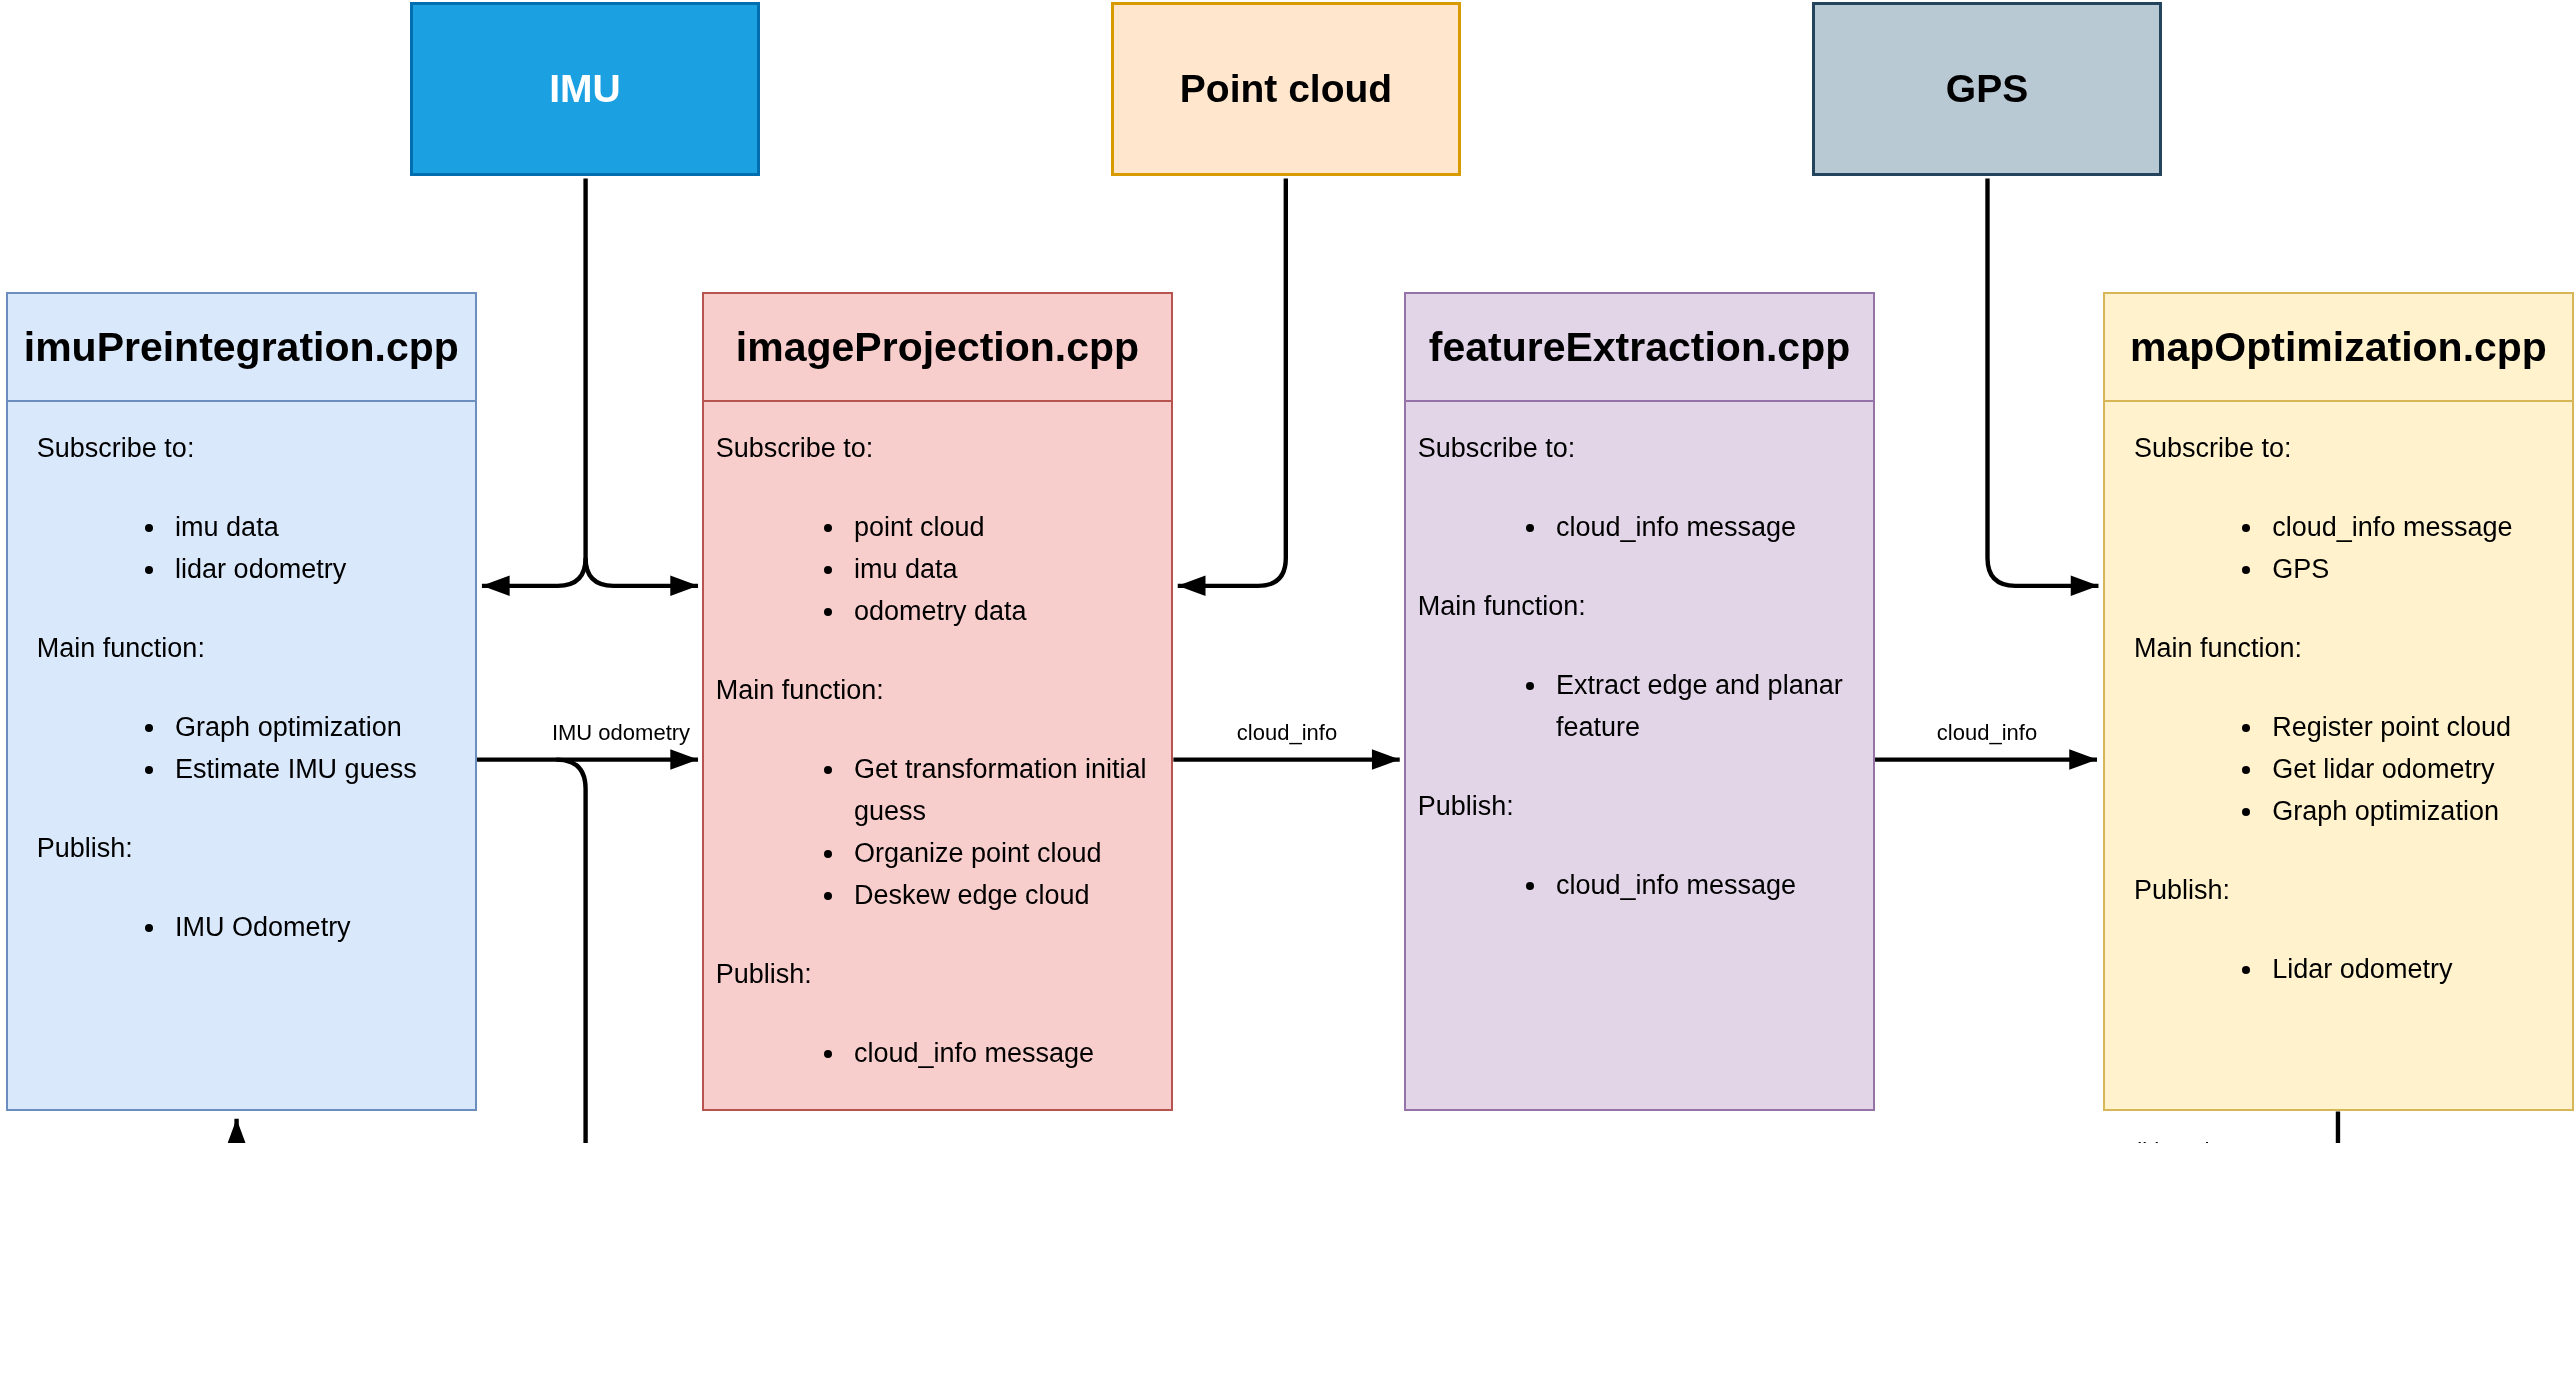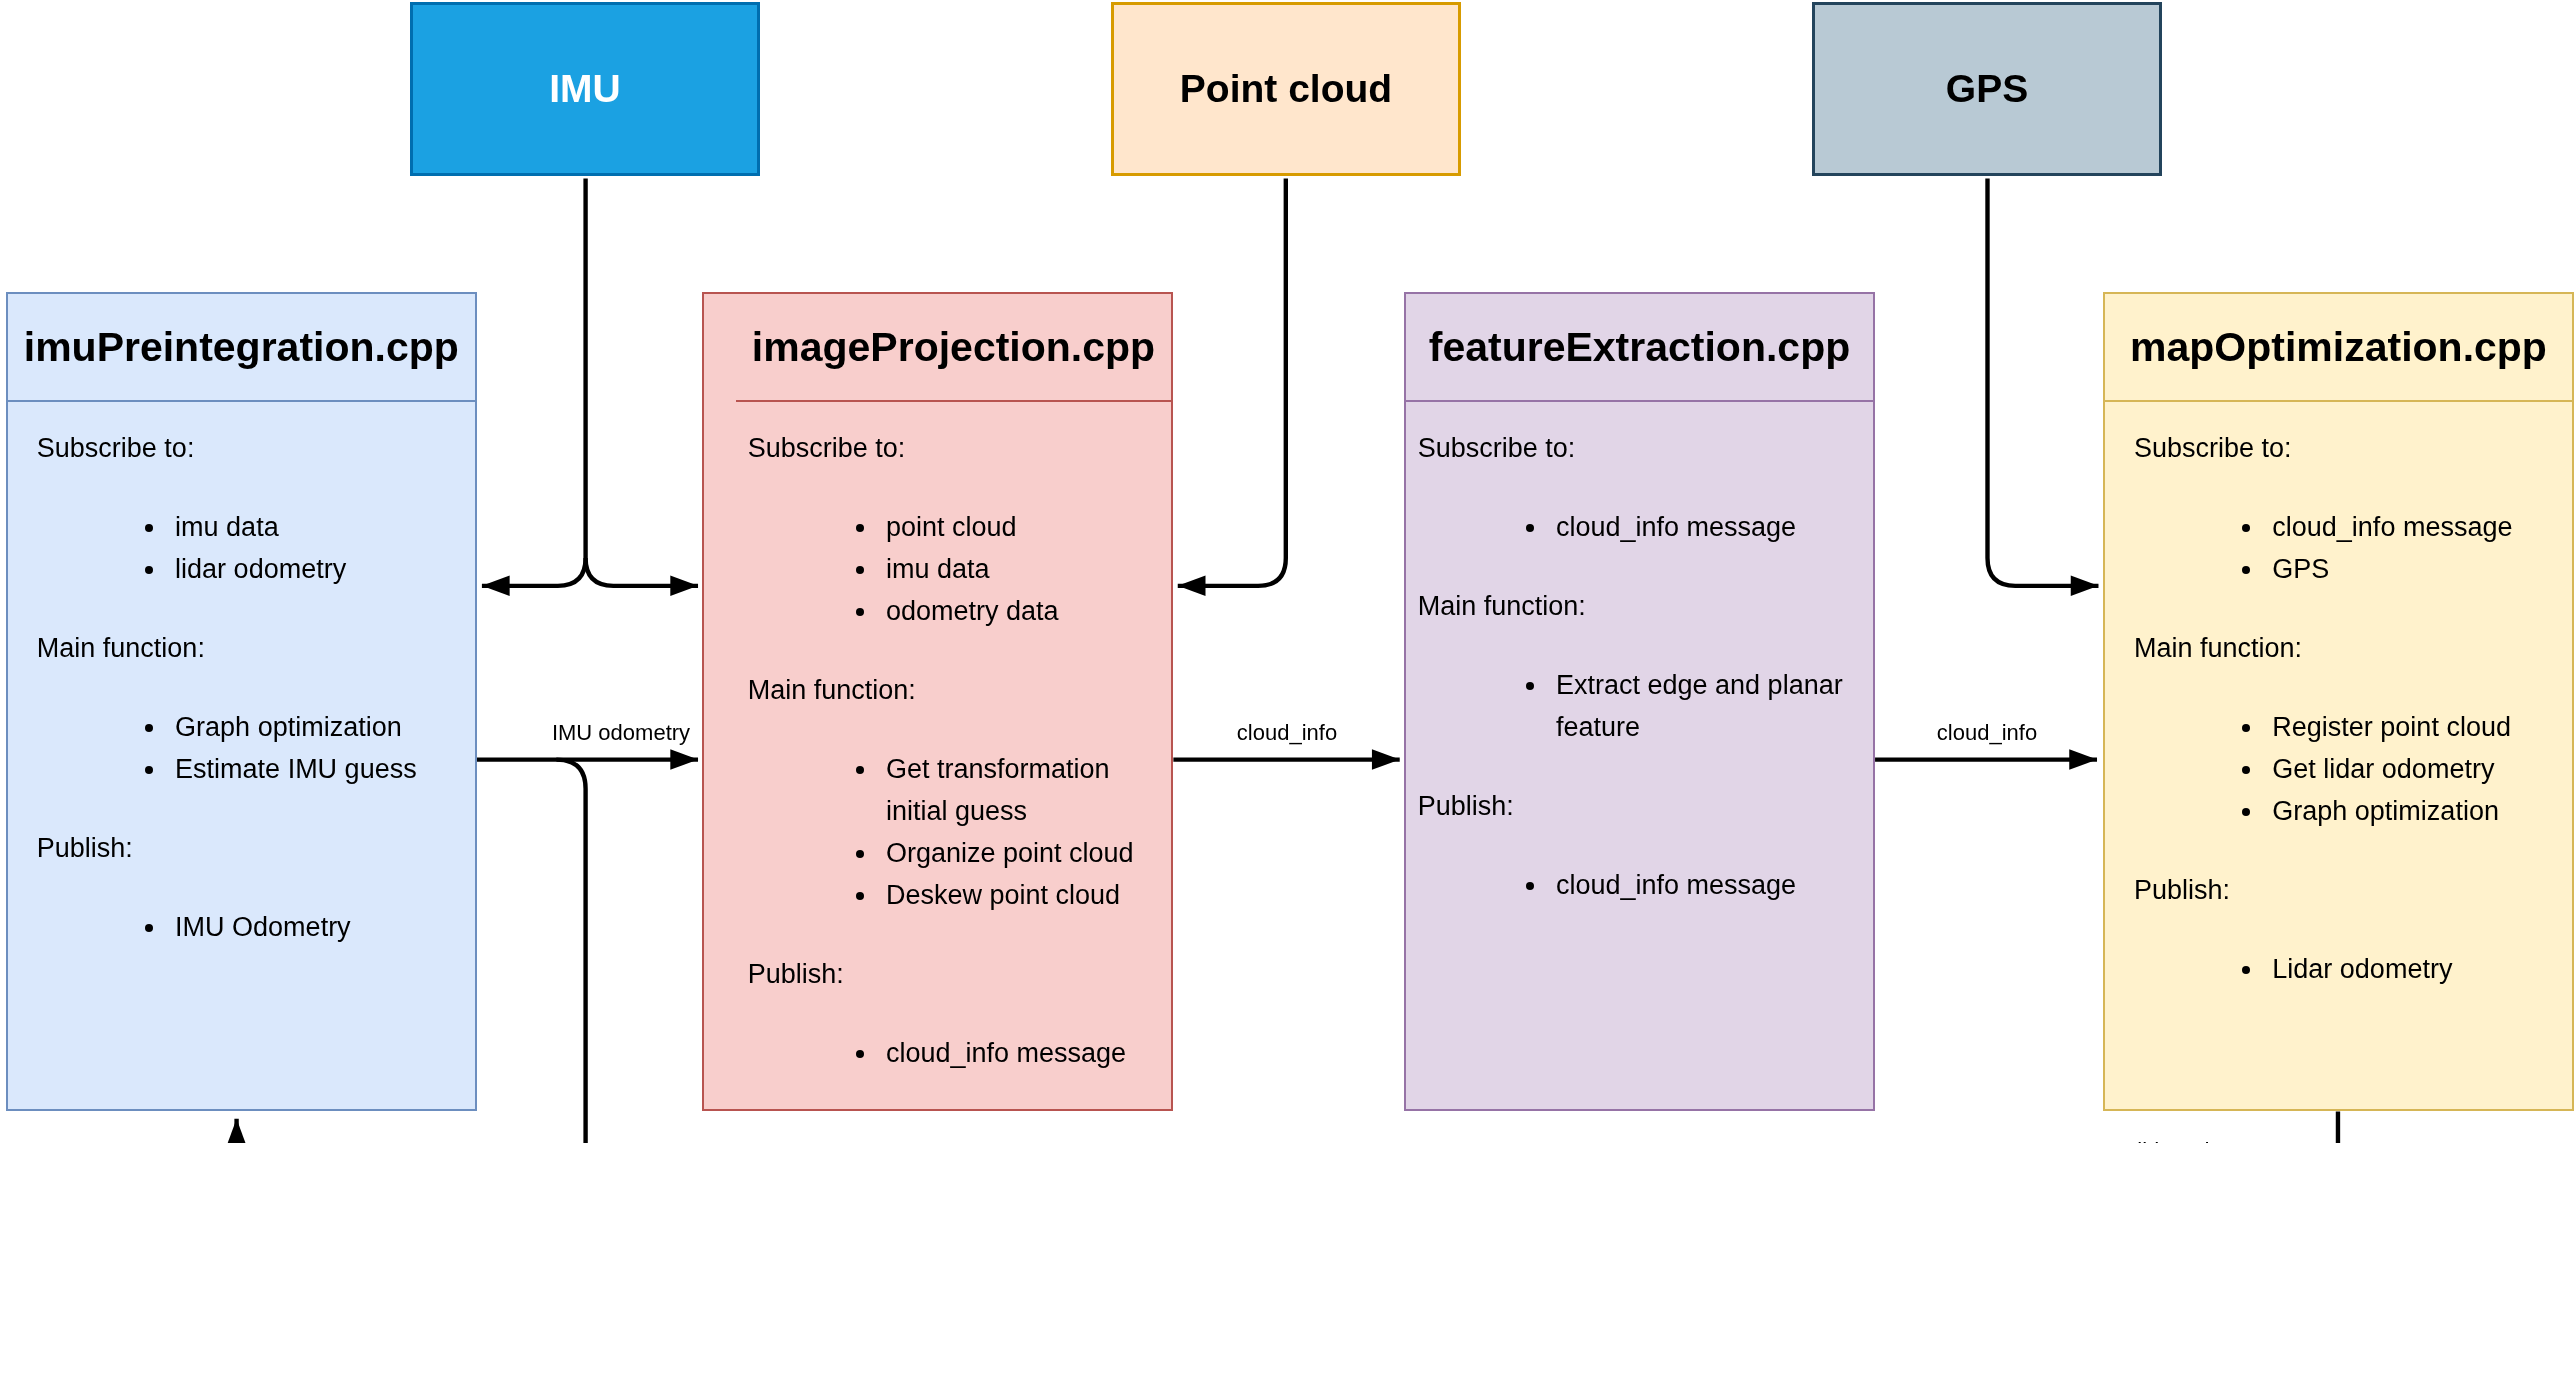--- a/index.html
+++ b/index.html
@@ -24,21 +24,21 @@
     height:106px;display:flex;align-items:center;justify-content:center;
     font-size:41px;font-weight:bold;border-bottom:2.2px solid;
   }
   .mod-body{font-size:27px;line-height:42px;padding:25px 14.6px 0 29px;}
   .mod-body.tight{padding-left:11.7px;}
   .mod-body p{margin:0;}
   .mod-body ul{margin:37px 0;padding-left:131px;}
   .mod-body li{padding-left:7.3px;}
   .m-imupre{left:5.8px;background:#DAE8FC;border-color:#6C8EBF;}
   .m-imupre .mod-header{border-color:#6C8EBF;}
-  .m-imgproj{left:702px;background:#F8CECC;border-color:#B85450;padding-left:32px;}
+  .m-imgproj{left:702px;background:#F8CECC;border-color:#B85450;}
   .m-imgproj .mod-header{border-color:#B85450;}
   .m-featext{left:1404px;background:#E1D5E7;border-color:#9673A6;}
   .m-featext .mod-header{border-color:#9673A6;}
   .m-mapopt{left:2103px;background:#FFF2CC;border-color:#D6B656;}
   .m-mapopt .mod-header{border-color:#D6B656;}
   
   .sink{
     left:1055px;top:1201px;width:471px;height:175px;background:#FFFF88;border:4.4px solid #333333;
     display:flex;flex-direction:column;align-items:center;justify-content:center;
     font-size:42px;font-weight:bold;line-height:1.25;text-align:center;
@@ -124,21 +124,21 @@
       <p>Subscribe to:</p>
       <ul>
         <li>point cloud</li>
         <li>imu data</li>
         <li>odometry data</li>
       </ul>
       <p>Main function:</p>
       <ul>
         <li>Get transformation initial guess</li>
         <li>Organize point cloud</li>
-        <li>Deskew point cloud</li>
+        <li>Deskew edge cloud</li>
       </ul>
       <p>Publish:</p>
       <ul>
         <li>cloud_info message</li>
       </ul>
     </div>
   </div>
 
   <div class="box module m-featext">
     <div class="mod-header">featureExtraction.cpp</div>

